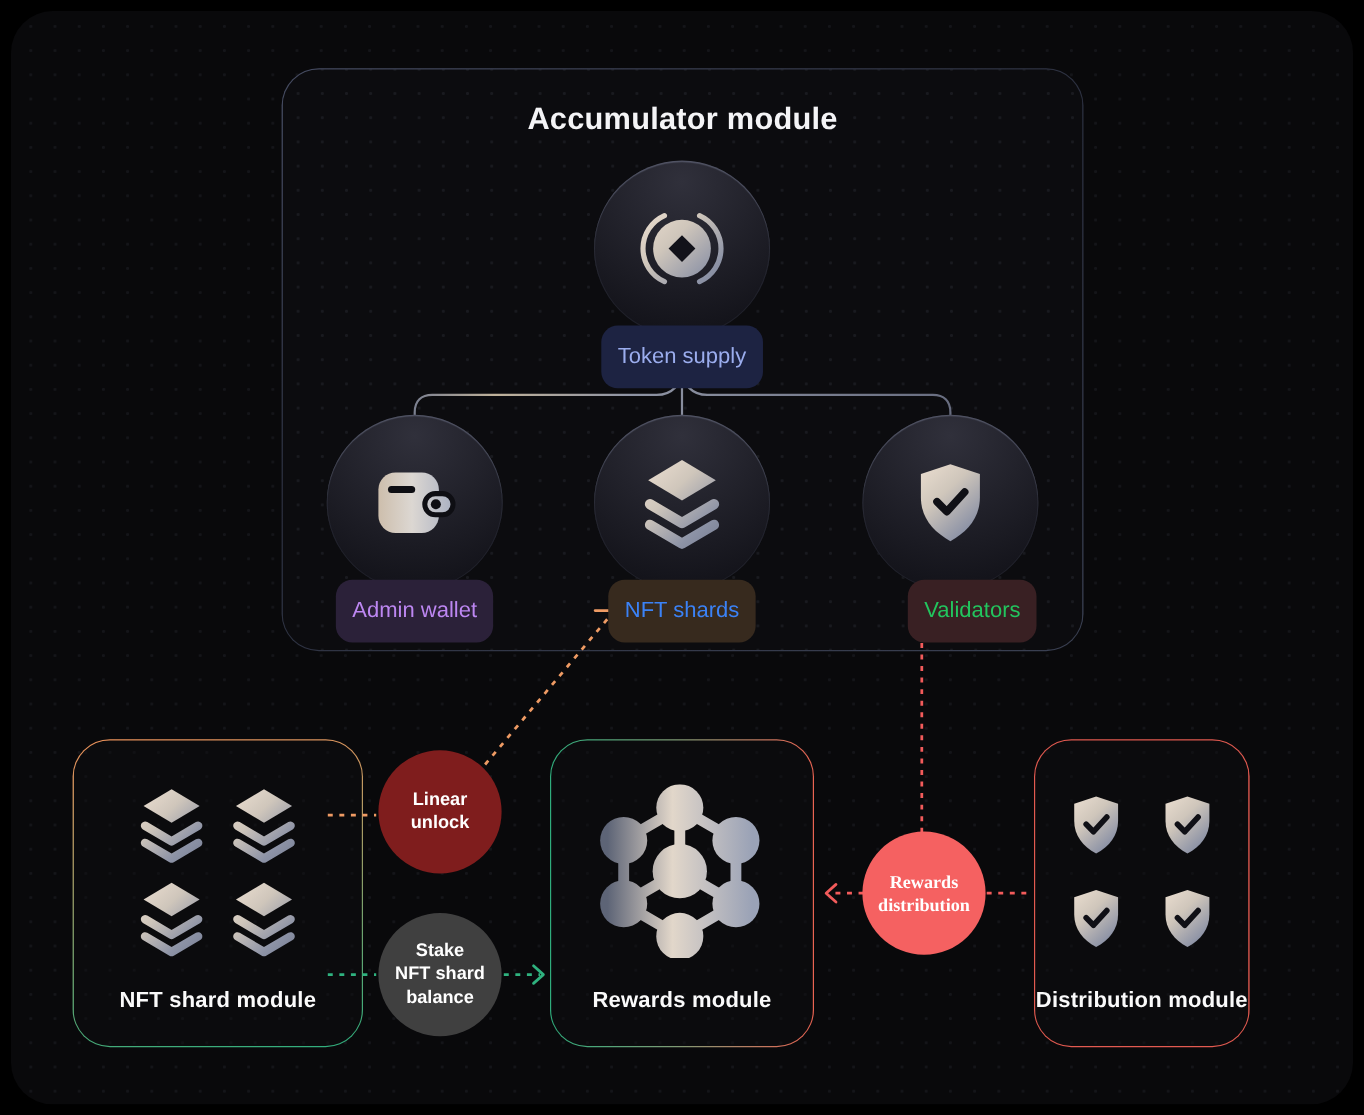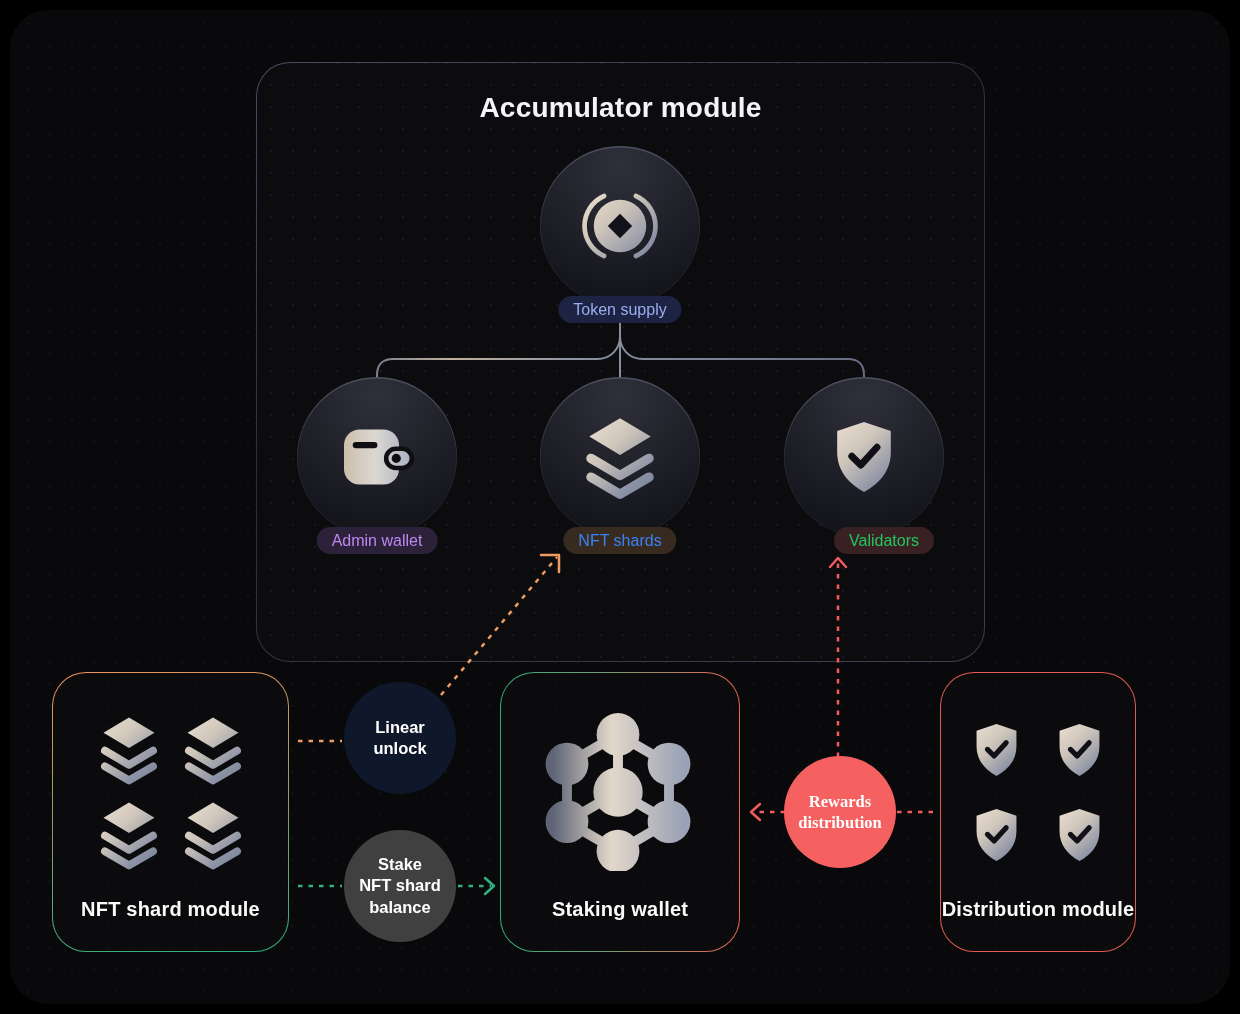--- a/index.html
+++ b/index.html
@@ -4,42 +4,42 @@
 <style>
   html,body{margin:0;padding:0;background:#000;}
   body{width:1240px;height:1014px;position:relative;overflow:hidden;
        font-family:"Liberation Sans",sans-serif;-webkit-font-smoothing:antialiased;}
   .page{position:absolute;inset:0;}
   .surface{position:absolute;left:10px;top:10px;width:1220px;height:994px;
       background-color:#09090b;border-radius:38px;
       background-image:radial-gradient(rgba(165,175,205,0.075) 1.2px,transparent 1.35px);
       background-size:22px 22px;background-position:7px 3px;}
   
-  .acc{position:absolute;left:256px;top:62px;width:729px;height:600px;border-radius:34px;
+  .acc{position:absolute;left:256px;top:62px;width:729px;height:530px;border-radius:34px;
       background:linear-gradient(155deg,#474d63 0%,#2a2e3d 45%,#3a4052 100%);}
   .acc-inner{position:absolute;inset:1px;border-radius:33px;background-color:#0c0c0f;
       background-image:radial-gradient(rgba(170,180,210,0.085) 1.2px,transparent 1.35px);
       background-size:22px 22px;background-position:3px 11px;}
   .acc-title{position:absolute;left:0;right:0;top:30px;text-align:center;color:#f4f4f6;
       font-size:28px;font-weight:700;letter-spacing:0.2px;}
   
   .node{position:absolute;width:160px;height:160px;border-radius:50%;z-index:4;
       background:radial-gradient(130% 130% at 50% 12%,#30303b 0%,#22222b 32%,#14141b 64%,#0d0d12 100%);
       box-shadow:inset 0 1.5px 1px rgba(190,200,230,0.22), inset 0 0 0 1px rgba(130,140,170,0.10);
       display:flex;align-items:center;justify-content:center;}
   .node .icon{display:block;line-height:0;}
   
   .pill{position:absolute;transform:translateX(-50%);z-index:4;white-space:nowrap;
-      padding:4px 15px;border-radius:15px;font-size:16px;font-weight:500;line-height:19px;}
+      padding:19px 15px;border-radius:15px;font-size:20px;font-weight:500;line-height:19px;}
   
   .module{position:absolute;top:672px;height:280px;border-radius:34px;}
   .module-inner{position:absolute;inset:1.2px;border-radius:33px;background-color:#0b0b0d;
       background-image:radial-gradient(rgba(165,175,205,0.04) 1.2px,transparent 1.35px);
       background-size:22px 22px;}
-  .border-nft{left:52px;width:237px;background:linear-gradient(172deg,#f0935b 0%,#8c9f6a 52%,#2fae7d 100%);}
+  .border-nft{left:66px;width:264px;background:linear-gradient(172deg,#f0935b 0%,#8c9f6a 52%,#2fae7d 100%);}
   .border-staking{left:500px;width:240px;background:linear-gradient(90deg,#2fad7c 0%,#7f9a74 48%,#ea6352 100%);}
   .border-dist{left:940px;width:196px;background:#e25a50;}
   .module-label{position:absolute;left:0;right:0;top:226px;text-align:center;color:#fafafa;
       font-size:20px;font-weight:700;letter-spacing:0.2px;z-index:2;}
   .icon-grid{position:absolute;left:50%;transform:translateX(-50%);display:grid;z-index:2;}
   .grid-layers{top:41px;grid-template-columns:auto auto;column-gap:16px;row-gap:11px;}
   .grid-shields{top:49px;grid-template-columns:auto auto;column-gap:25px;row-gap:27px;}
   .icon-grid span{line-height:0;display:block;}
   .staking-icon{position:absolute;left:39px;top:41px;z-index:2;line-height:0;}
   
@@ -189,21 +189,21 @@
         <line x1="48" y1="48" x2="79" y2="66" stroke="url(#gMetalH)" stroke-width="6"></line>
         <circle cx="48" cy="13" r="13" fill="url(#gMetalH)"></circle>
         <circle cx="79" cy="31" r="13" fill="url(#gMetalH)"></circle>
         <circle cx="79" cy="66" r="13" fill="url(#gMetalH)"></circle>
         <circle cx="48" cy="84" r="13" fill="url(#gMetalH)"></circle>
         <circle cx="17" cy="66" r="13" fill="url(#gMetalH)"></circle>
         <circle cx="17" cy="31" r="13" fill="url(#gMetalH)"></circle>
         <circle cx="48" cy="48" r="15" fill="url(#gMetalH)"></circle>
       </svg>
     </span>
-    <div class="module-label">Staking wallet</div>
+    <div class="module-label">Rewards module</div>
   </div>
 
   <div class="module border-dist">
     <div class="module-inner"></div>
     <div class="icon-grid grid-shields">
       <span><svg width="58" height="58" viewBox="0 0 96 96">
             <path d="M48 5 L81 16 V42 C81 64 68 80 48 91 C28 80 15 64 15 42 V16 Z" fill="url(#gMetal)"></path>
             <path d="M33 47 L44 58 L64 36" stroke="#101016" stroke-width="8.5" fill="none" stroke-linecap="round" stroke-linejoin="round"></path>
           </svg></span>
       <span><svg width="58" height="58" viewBox="0 0 96 96">
@@ -215,20 +215,20 @@
             <path d="M33 47 L44 58 L64 36" stroke="#101016" stroke-width="8.5" fill="none" stroke-linecap="round" stroke-linejoin="round"></path>
           </svg></span>
       <span><svg width="58" height="58" viewBox="0 0 96 96">
             <path d="M48 5 L81 16 V42 C81 64 68 80 48 91 C28 80 15 64 15 42 V16 Z" fill="url(#gMetal)"></path>
             <path d="M33 47 L44 58 L64 36" stroke="#101016" stroke-width="8.5" fill="none" stroke-linecap="round" stroke-linejoin="round"></path>
           </svg></span>
     </div>
     <div class="module-label">Distribution module</div>
   </div>
 
-  <div class="bubble" style="left: 344px; top: 682px; background-color: #0f172a;">Linear
+  <div class="bubble" style="left: 344px; top: 682px; background-color: #7f1d1d;">Linear
 unlock</div>
   <div class="bubble" style="left: 344px; top: 830px; background-color: #404040;">Stake
 NFT shard
 balance</div>
   <div class="bubble" style="left: 784px; top: 756px; background-color: rgb(245, 97, 97); font-family: Liberation Serif, serif;">Rewards
 distribution</div>
 </div>
 
 </body></html>

